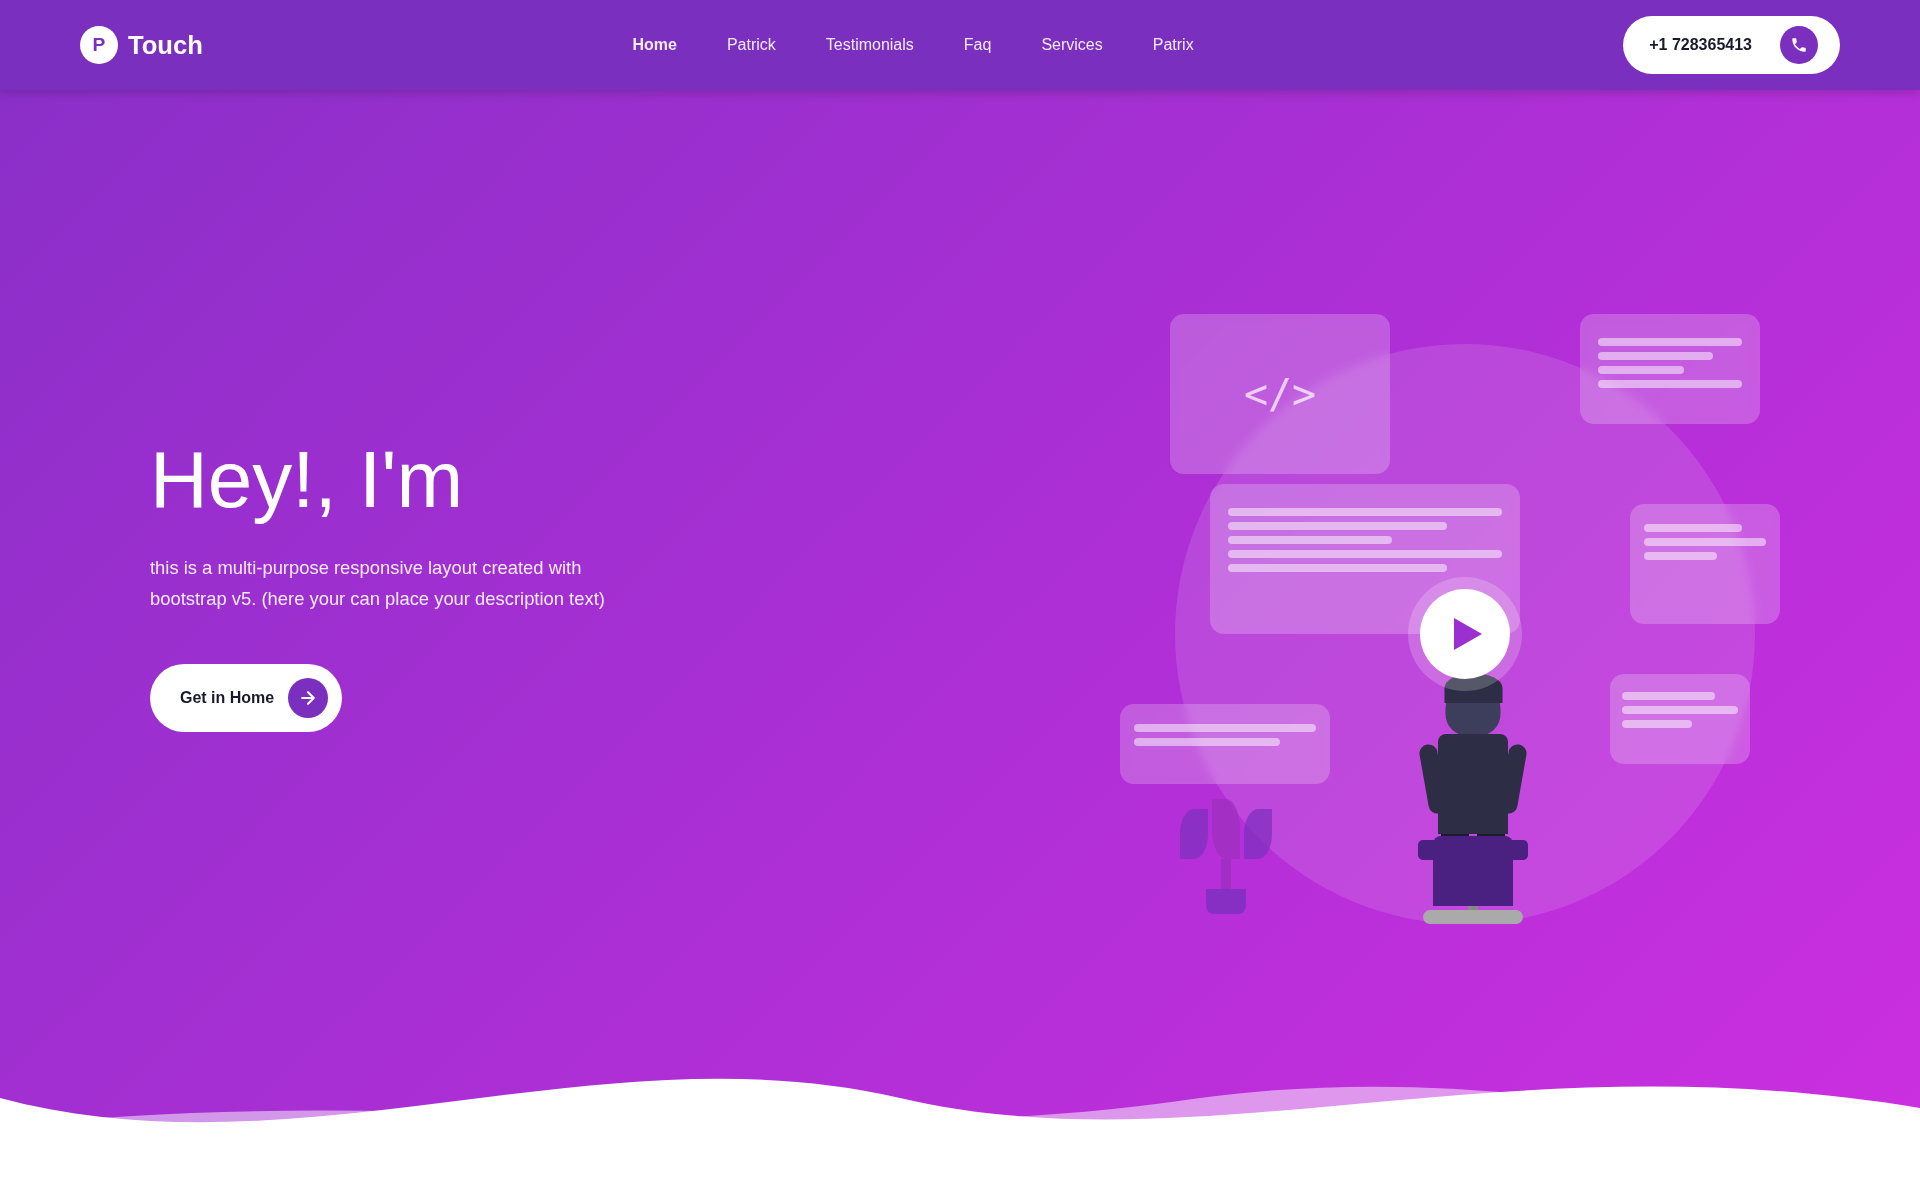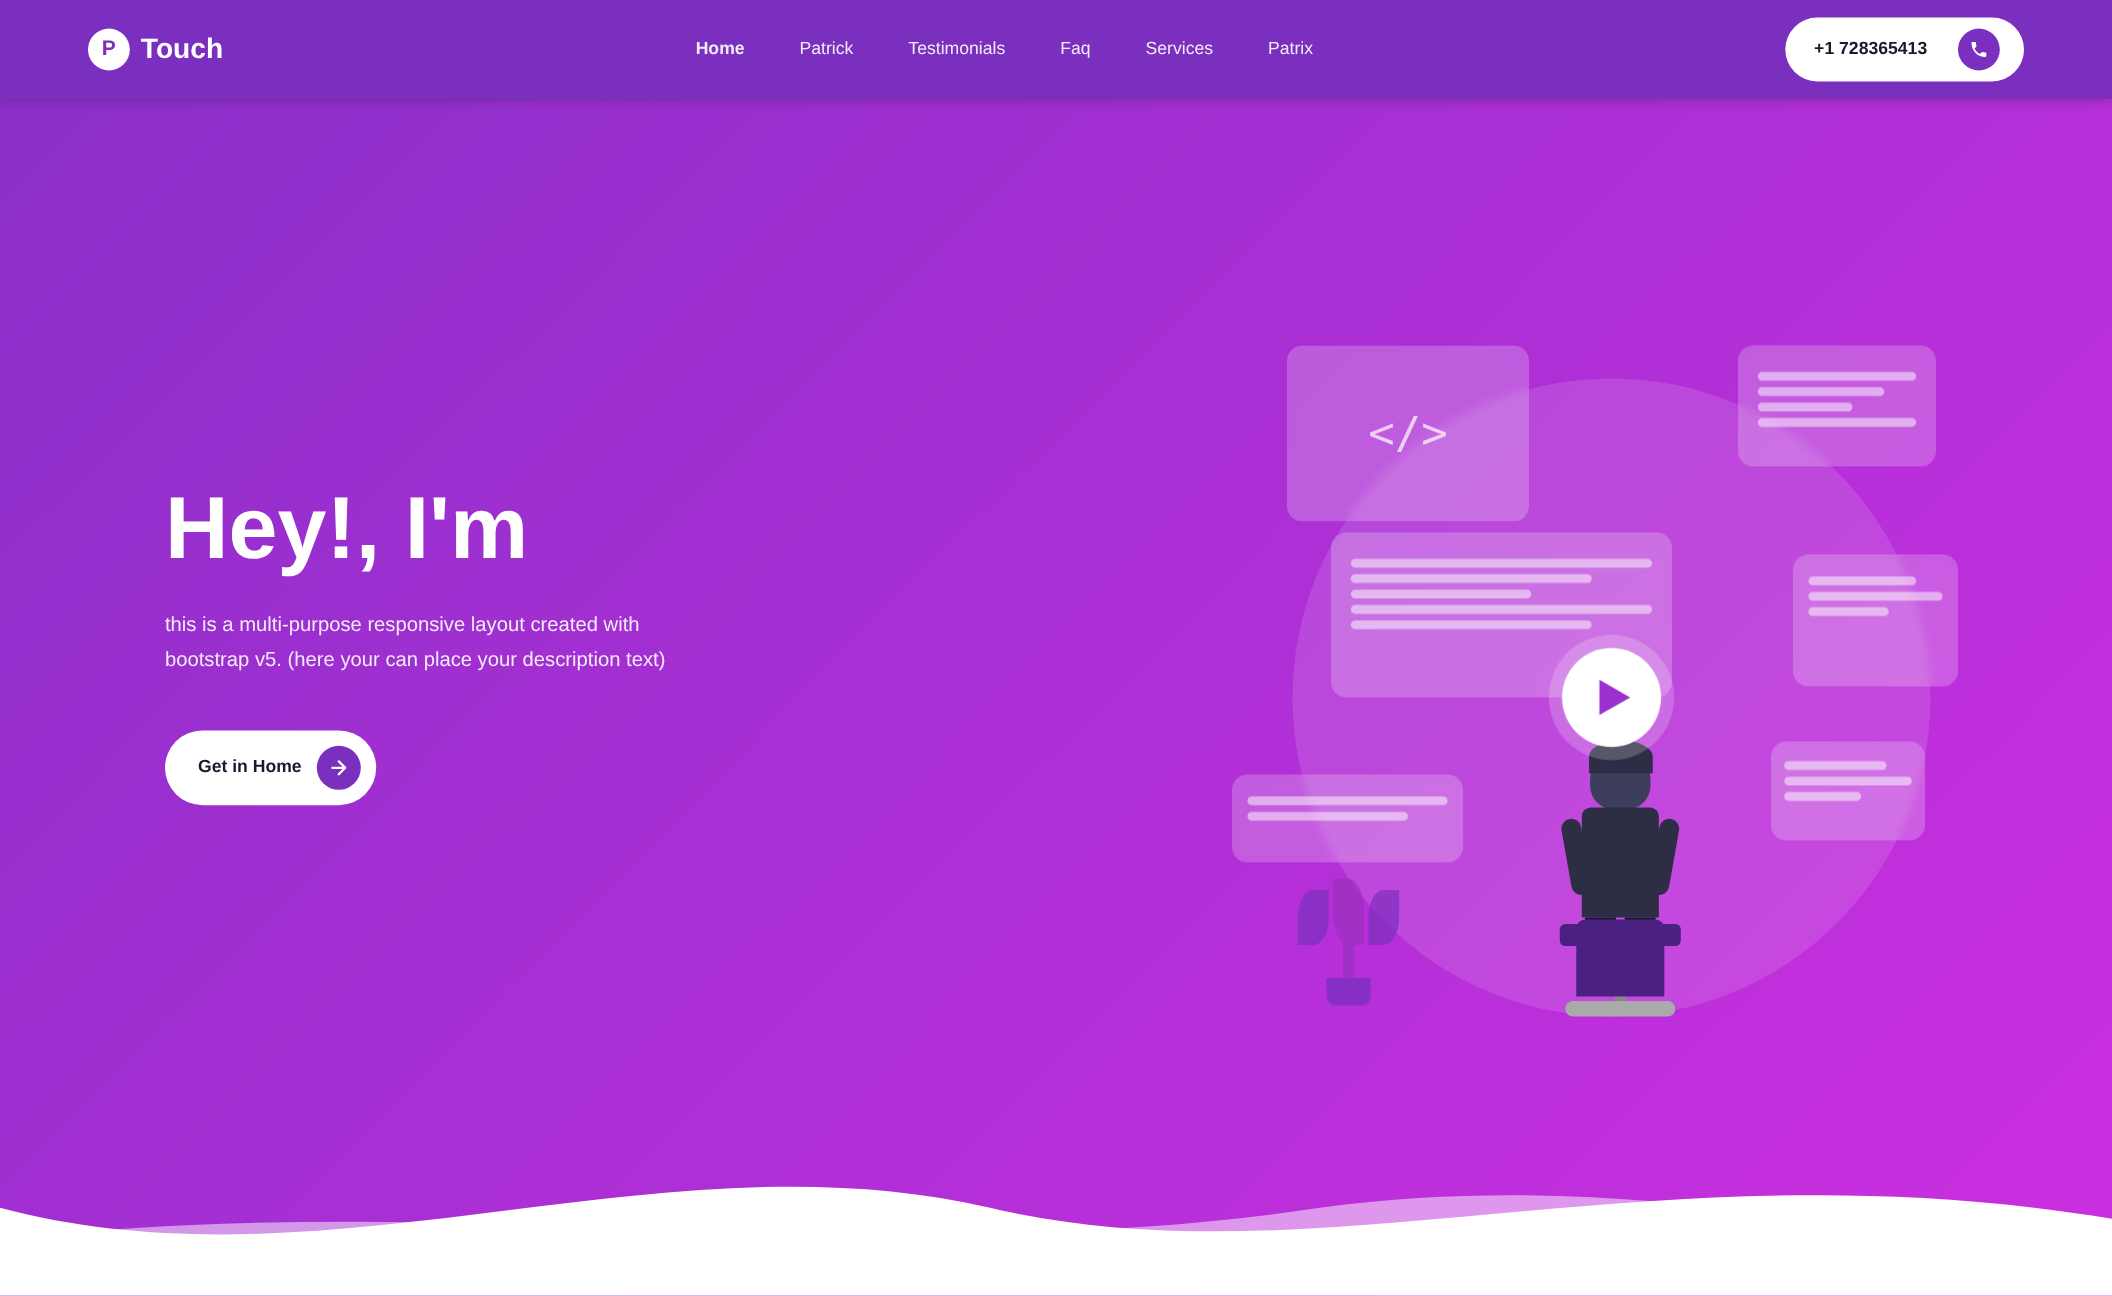--- a/index.html
+++ b/index.html
@@ -95,21 +95,21 @@
       overflow: hidden;
       padding: 80px 80px 180px 150px;
     }
     .hero-content {
       flex: 0 0 550px;
       z-index: 2;
     }
     .hero-title {
       color: white;
       font-size: 5rem;
-      font-weight: 700;
+      font-weight: 400;
       line-height: 1.1;
       margin-bottom: 28px;
     }
     .hero-desc {
       color: rgba(255,255,255,0.9);
       font-size: 1.15rem;
       line-height: 1.7;
       margin-bottom: 50px;
       max-width: 480px;
     }

